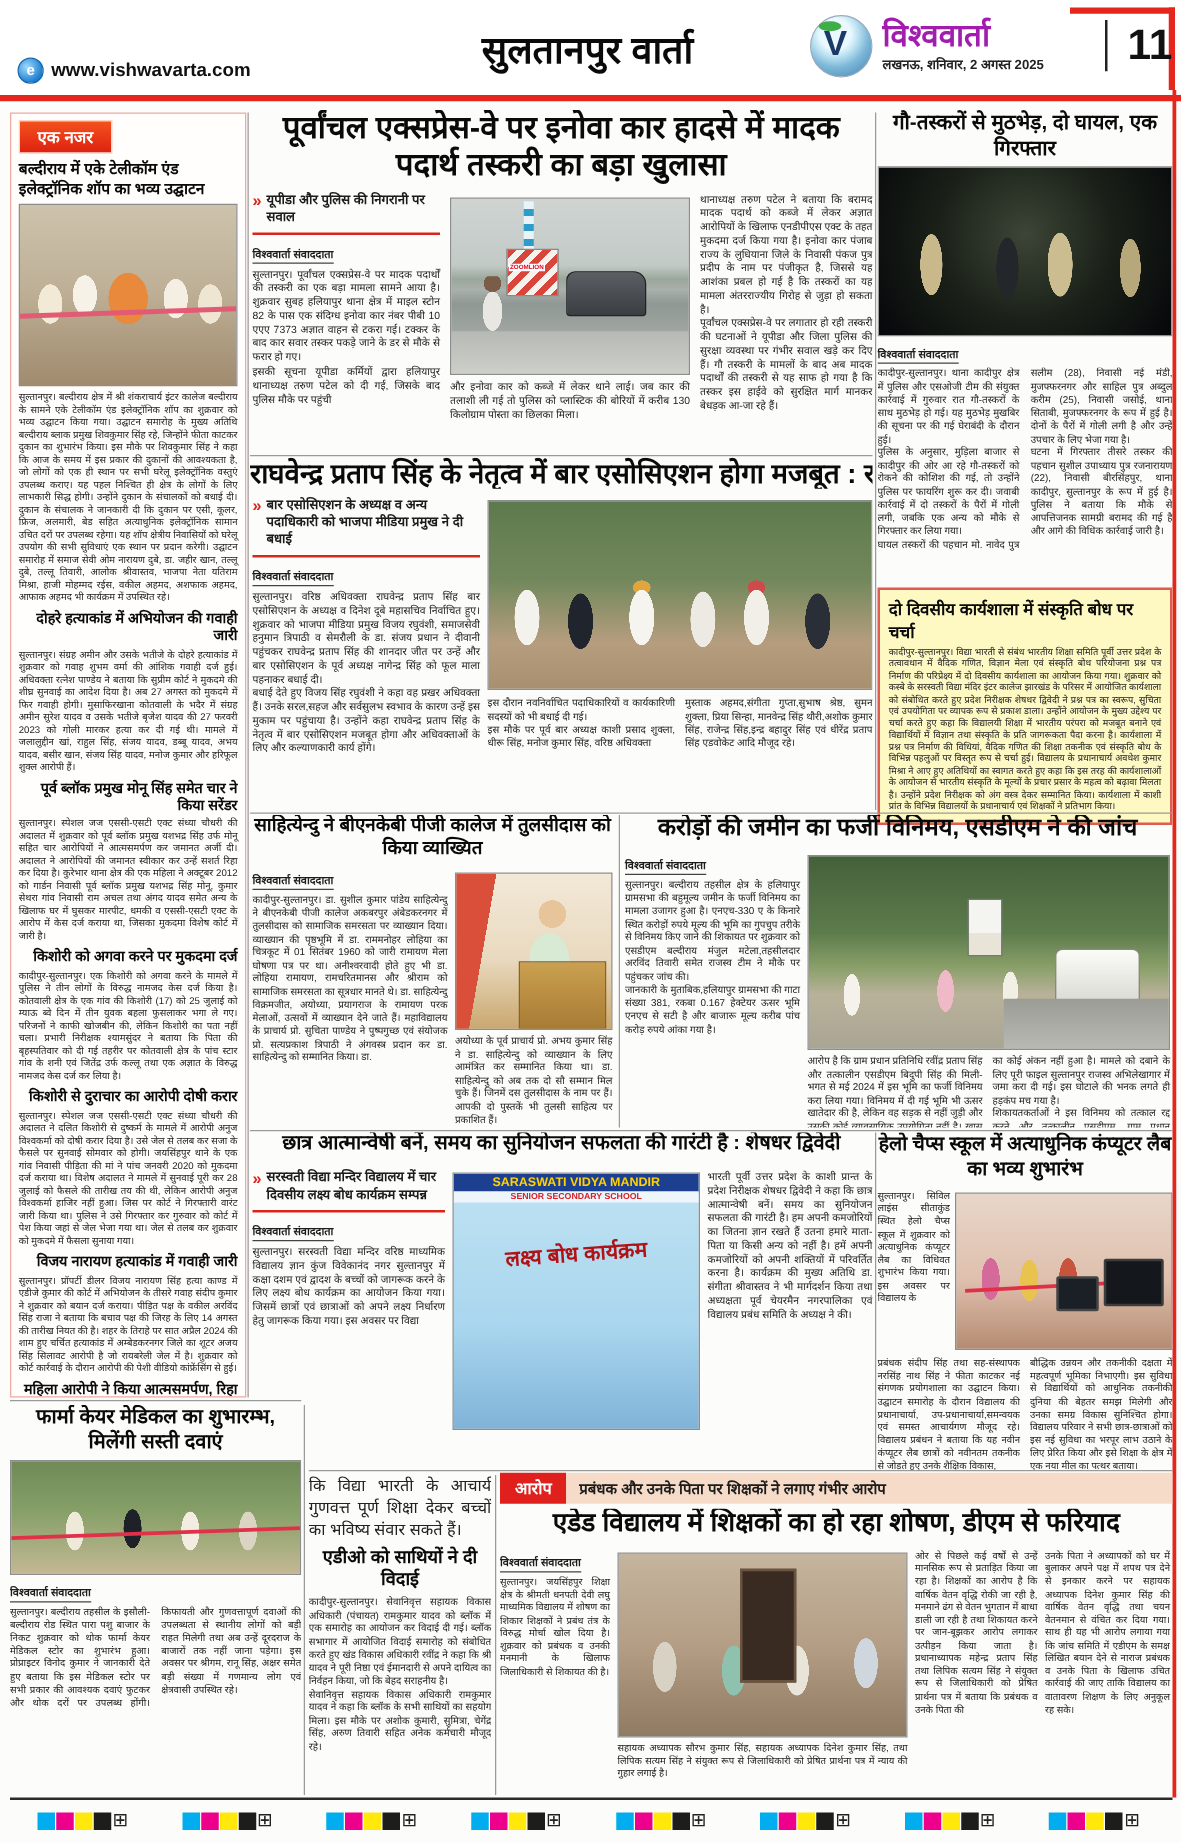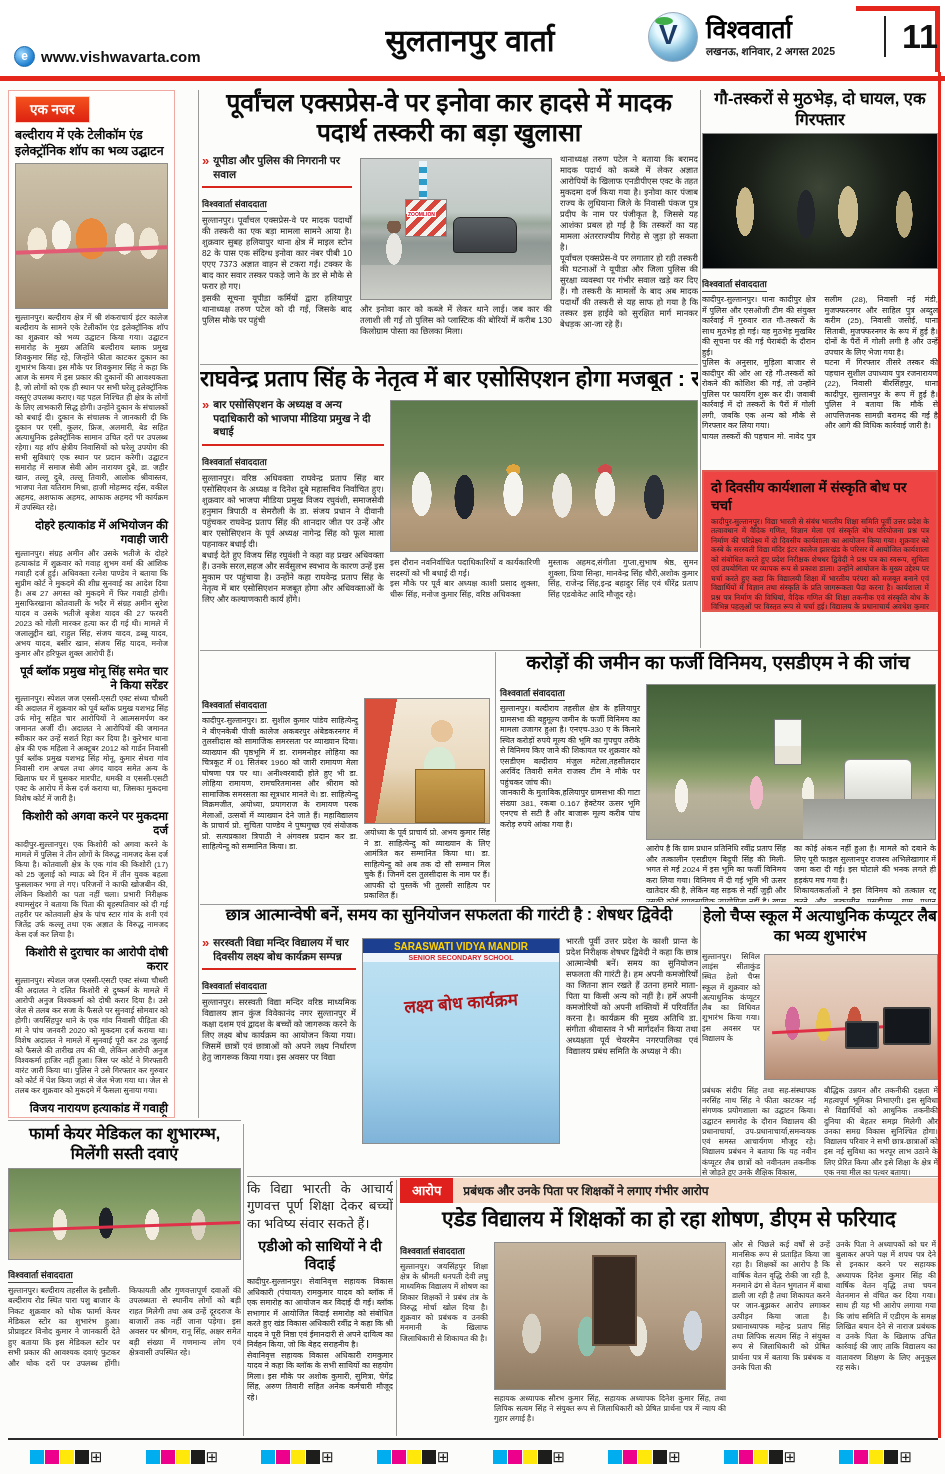--- a/index.html
+++ b/index.html
@@ -20,27 +20,27 @@
   .itembody{font-size:7.7px;line-height:1.3;text-align:justify;color:#222;}
   .nowrap{white-space:nowrap;overflow:hidden;}
   
   .redrule{position:absolute;left:0;top:76px;width:945px;height:5px;background:#e5261d;}
   .corner{position:absolute;left:856px;top:6px;width:84px;height:66px;
           border-top:5px solid #e5261d;border-right:5px solid #e5261d;box-sizing:border-box;}
   .pagenum{position:absolute;left:884px;top:16px;font-size:34px;font-weight:bold;color:#111;
            border-left:2px solid #222;padding-left:16px;line-height:1.2;}
   .rightedge{position:absolute;left:938px;top:72px;width:3px;height:1366px;background:#e5261d;}
   
-  .leftbox{position:absolute;left:8px;top:90px;width:167px;height:1028px;border:1px solid #efa9a2;
+  .leftbox{position:absolute;left:8px;top:90px;width:189px;height:1028px;border:1px solid #efa9a2;
            box-sizing:border-box;padding:5px 6px;overflow:hidden;background:#fffefd;}
   .eknazar{display:inline-block;background:linear-gradient(180deg,#f4521e,#dd2210);color:#fff;
            font-weight:bold;font-size:13.5px;padding:3px 14px 4px;border:1px solid #ffd2c2;}
   
-  .wbox{position:absolute;left:702px;top:470px;width:236px;height:142px;border:2px solid #e05b52;
-        box-sizing:border-box;padding:6px 7px;overflow:hidden;background:#ef4444;}
+  .wbox{position:absolute;left:702px;top:470px;width:236px;height:190px;border:2px solid #e05b52;
+        box-sizing:border-box;padding:6px 7px;overflow:hidden;background:#fef9c3;}
   
   .tagred{background:#e0201c;color:#fff;font-weight:bold;font-size:13px;padding:3px 12px 4px;}
   .strap{background:#f6dcc8;font-weight:bold;font-size:12px;padding:4px 10px 4px;flex:1;}
   
   .marks{position:absolute;left:30px;top:1450px;width:882px;display:flex;justify-content:space-between;}
   .mgroup{display:flex;gap:1px;align-items:center;}
   .sw{width:14px;height:14px;display:inline-block;}
   .sw.c{background:#00adee;}.sw.m{background:#ec008c;}.sw.y{background:#ffe80a;}.sw.k{background:#1d1d1b;}
   .reg{font-size:15px;line-height:14px;color:#222;}
   .botrule{position:absolute;left:8px;top:1438px;width:930px;height:2px;background:#2b2b2b;}
@@ -53,21 +53,21 @@
     <span style="width:19px;height:19px;border-radius:50%;background:radial-gradient(circle at 35% 35%,#9fd9ff,#1e7fd0 70%);display:inline-block;border:1px solid #1565a8;color:#fff;font-size:12px;font-weight:bold;text-align:center;line-height:18px;">e</span>
     <span style="font-weight:bold;font-size:15px;color:#111;">www.vishwavarta.com</span>
   </div>
   <div class="abs hl" style="left:320px;top:24px;width:300px;font-size:30px;">सुलतानपुर वार्ता</div>
   <div class="abs" style="left:648px;top:12px;display:flex;gap:8px;align-items:center;">
     <span style="width:48px;height:48px;border-radius:50%;display:inline-block;background:radial-gradient(circle at 40% 30%,#eaf8ff 0 28%,#bfe4f2 40%,#7db7d8 60%,#3e7fae 100%);border:1px solid #9ab;position:relative;">
       <span style="position:absolute;left:10px;top:6px;font-size:28px;font-weight:bold;color:#1b3b66;">V</span>
       <span style="position:absolute;left:6px;top:4px;width:18px;height:8px;background:#3fae49;border-radius:50%;"></span>
     </span>
     <span>
-      <span style="display:block;font-size:25px;font-weight:bold;color:#000000;line-height:1.05;">विश्ववार्ता</span>
+      <span style="display:block;font-size:25px;font-weight:bold;color:#a21caf;line-height:1.05;">विश्ववार्ता</span>
       <span style="display:block;font-size:10.5px;font-weight:bold;color:#222;margin-top:2px;text-align:center;">लखनऊ,   शनिवार, 2 अगस्त 2025</span>
     </span>
   </div>
   <div class="corner"></div>
   <div class="pagenum">11</div>
 </div>
 <div class="redrule"></div>
 <div class="rightedge"></div>
 
 <div class="leftbox">
@@ -184,20 +184,21 @@
          radial-gradient(ellipse 18px 40px at 70% 62%,#f1efe8 0 55%,transparent 56%),
          radial-gradient(ellipse 10px 8px at 70% 46%,#cf4b4b 0 70%,transparent 71%),
          radial-gradient(ellipse 18px 40px at 86% 64%,#2a2e36 0 55%,transparent 56%),
          linear-gradient(180deg,#5d7a4d 0%,#72885c 42%,#b59d7e 75%,#a8906f 100%);"></div>
   <div class="bodytxt" style="position:absolute;left:190px;top:192px;width:150px;font-size:8px;">इस दौरान नवनिर्वाचित पदाधिकारियों व कार्यकारिणी सदस्यों को भी बधाई दी गई।
 इस मौके पर पूर्व बार अध्यक्ष काशी प्रसाद शुक्ला, धीरू सिंह, मनोज कुमार सिंह, वरिष्ठ अधिवक्ता</div>
   <div class="bodytxt" style="position:absolute;left:348px;top:192px;width:150px;font-size:8px;">मुस्ताक अहमद,संगीता गुप्ता,सुभाष श्रेष्ठ, सुमन शुक्ला, प्रिया सिन्हा, मानवेन्द्र सिंह थौरी,अशोक कुमार सिंह, राजेन्द्र सिंह,इन्द्र बहादुर सिंह एवं धीरेंद्र प्रताप सिंह एडवोकेट आदि मौजूद रहे।</div>
 </div>
 
 <div class="abs" style="left:200px;top:652px;width:292px;height:250px;overflow:hidden;">
+  <div class="hl" style="font-size:15px;line-height:1.22;">साहित्येन्दु ने बीएनकेबी पीजी कालेज में तुलसीदास को किया व्याख्यित</div>
   <div class="abs" style="left:2px;top:42px;width:156px;">
     <div class="byline">विश्ववार्ता संवाददाता</div>
     <div class="bodytxt" style="font-size:7.9px;">कादीपुर-सुल्तानपुर। डा. सुशील कुमार पांडेय साहित्येन्दु ने बीएनकेबी पीजी कालेज अकबरपुर अंबेडकरनगर में तुलसीदास को सामाजिक समरसता पर व्याख्यान दिया। व्याख्यान की पृष्ठभूमि में डा. राममनोहर लोहिया का चित्रकूट में 01 सितंबर 1960 को जारी रामायण मेला घोषणा पत्र पर था। अनीश्वरवादी होते हुए भी डा. लोहिया रामायण, रामचरितमानस और श्रीराम को सामाजिक समरसता का सूत्रधार मानते थे। डा. साहित्येन्दु विक्रमजीत, अयोध्या, प्रयागराज के रामायण परक मेलाओं, उत्सवों में व्याख्यान देने जाते हैं। महाविद्यालय के प्राचार्य प्रो. सुचिता पाण्डेय ने पुष्पगुच्छ एवं संयोजक प्रो. सत्यप्रकाश त्रिपाठी ने अंगवस्त्र प्रदान कर डा. साहित्येन्दु को सम्मानित किया। डा.</div>
   </div>
   <div class="photo" style="position:absolute;left:164px;top:46px;width:126px;height:126px;
        background:
          radial-gradient(circle 11px at 62% 26%,#e8c49a 0 100%,transparent 101%),
          radial-gradient(ellipse 26px 34px at 60% 55%,#d9ead4 0 60%,transparent 61%),
          linear-gradient(100deg,#d94f3a 0 22%,transparent 22%),
          linear-gradient(180deg,#f3e9d8 0%,#e9d9bf 55%,#caa86f 100%);">

